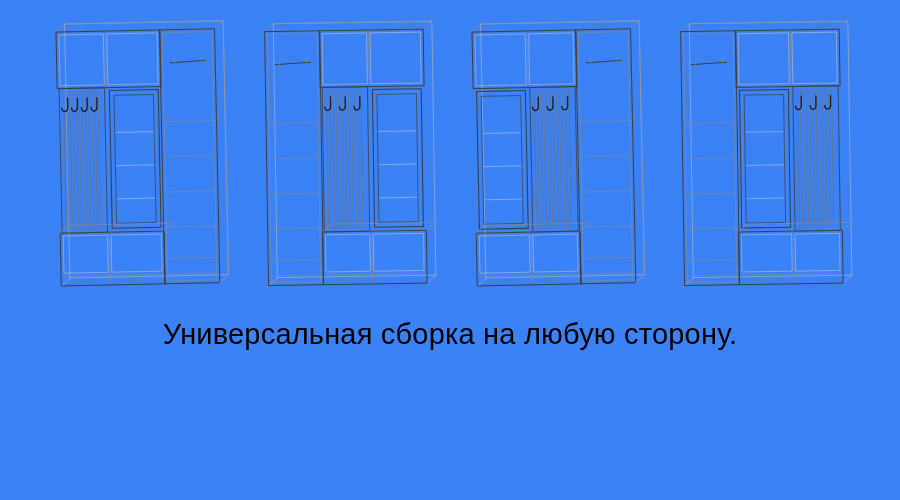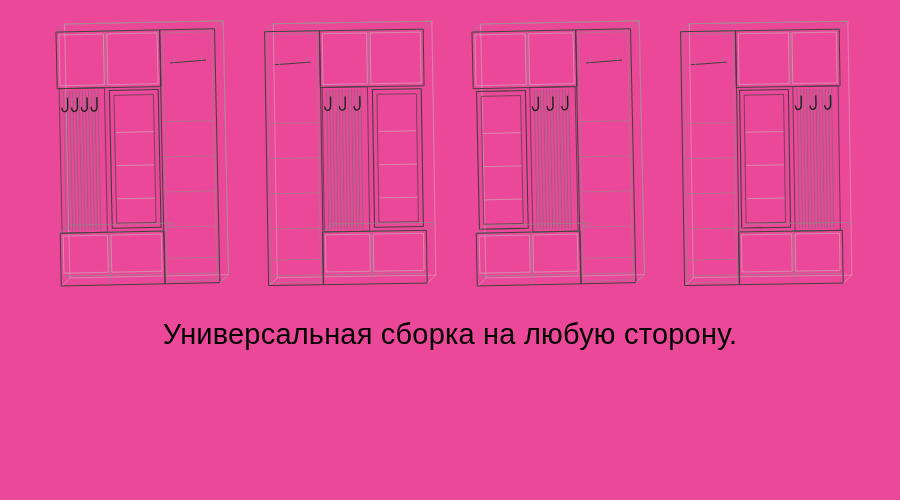--- a/index.html
+++ b/index.html
@@ -1,19 +1,19 @@
 <!DOCTYPE html>
 <html><head>
 <meta charset="utf-8">
 <style>
   html,body{margin:0;padding:0;background:#fff;}
   .page{
     position:relative;
     width:900px;height:500px;
-    background:#ec4899;
+    background:#3b82f6;
     font-family:"Liberation Sans","DejaVu Sans",sans-serif;
     overflow:hidden;
   }
   .figures-row{
     display:flex;
     justify-content:center;
     align-items:flex-start;
     gap:22px;
     padding-top:5px;
   }

